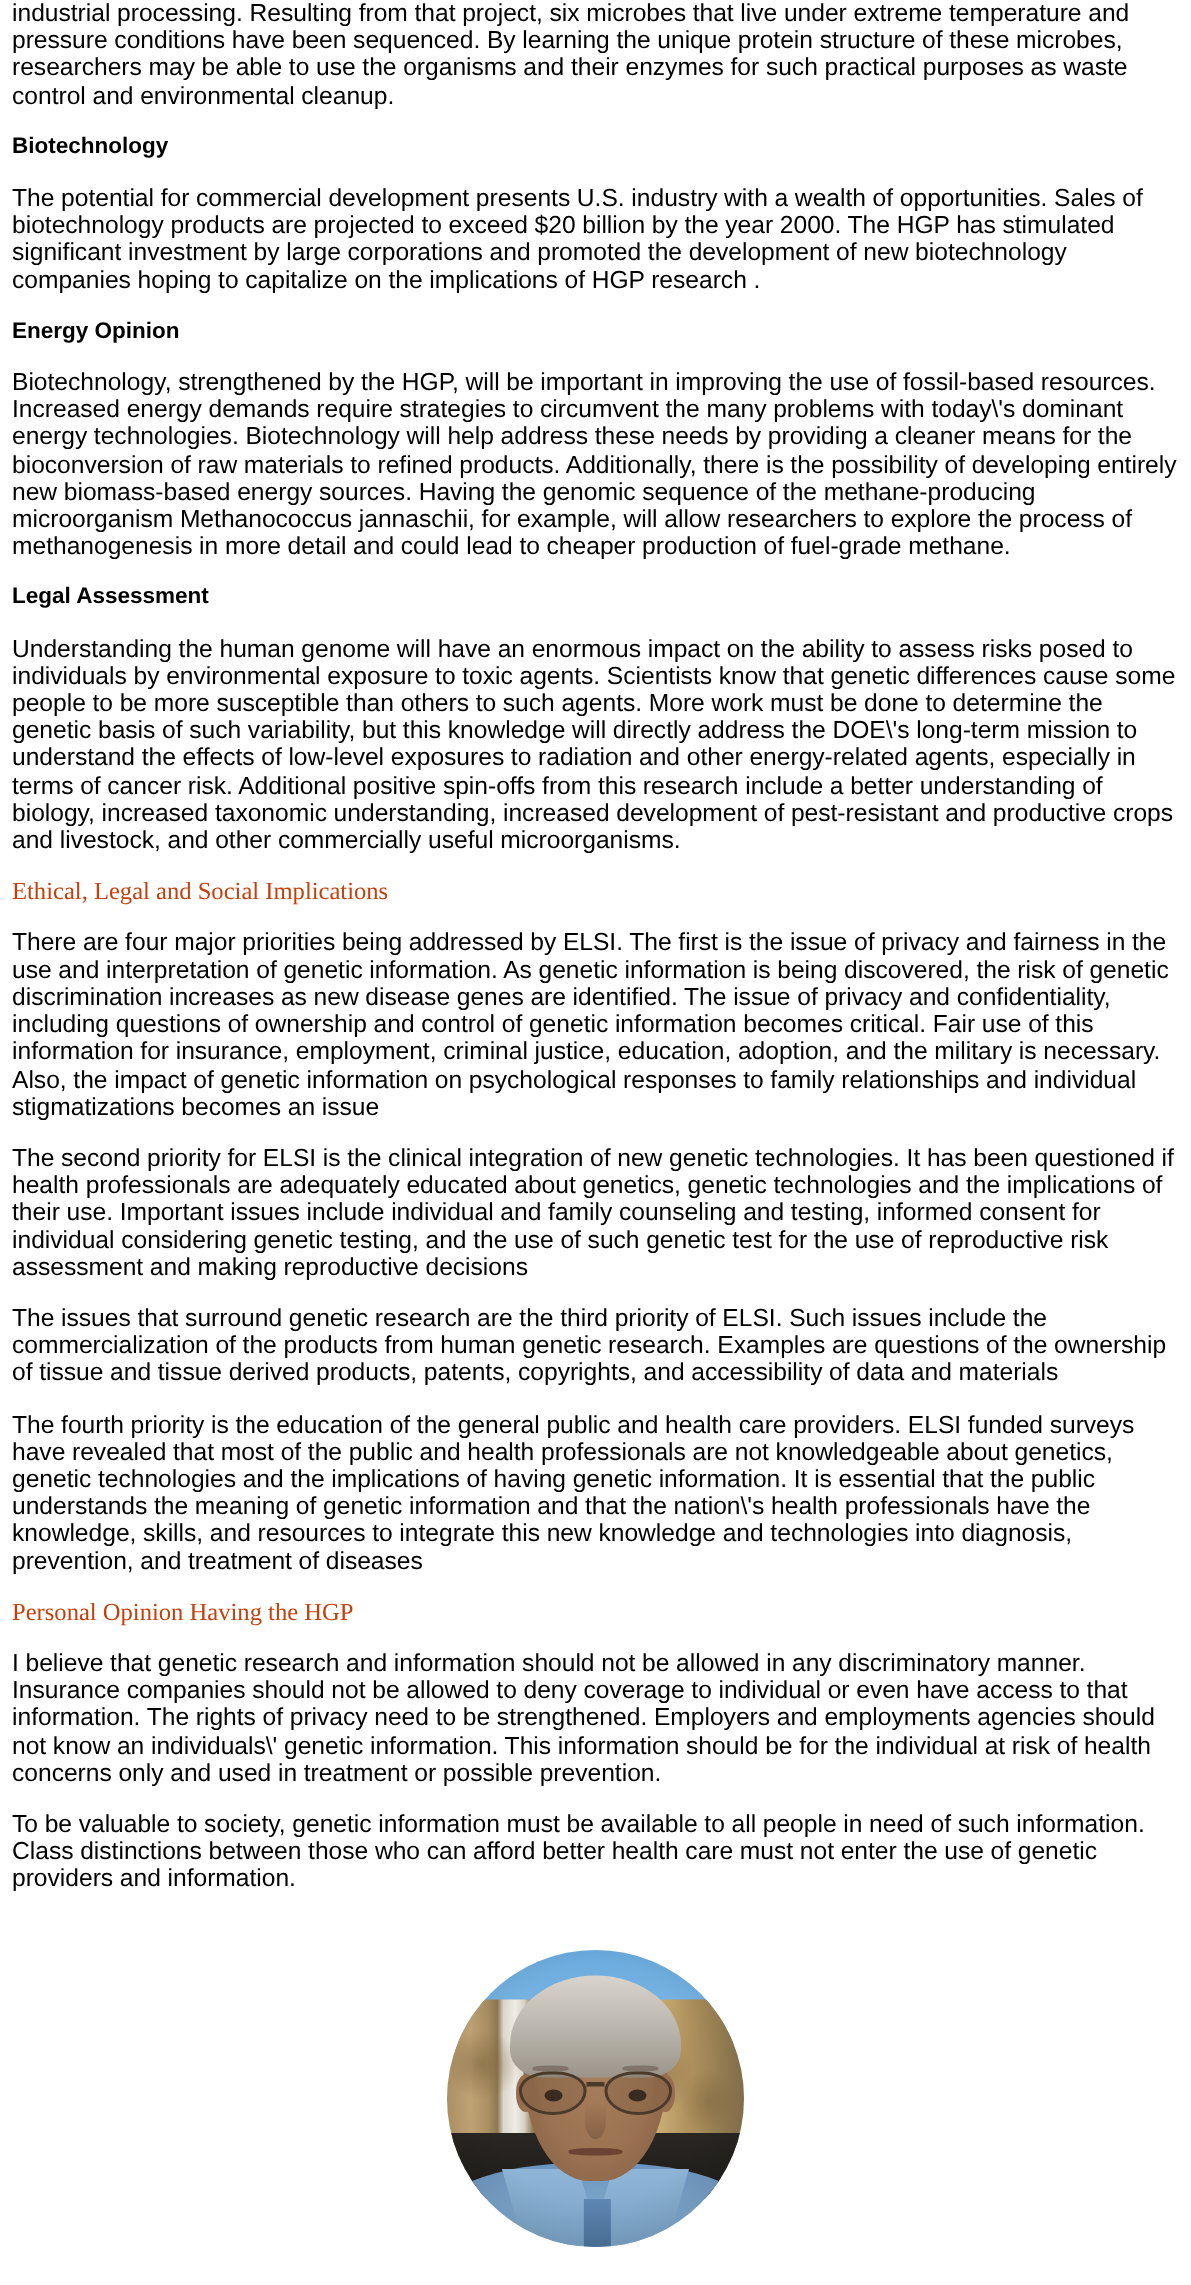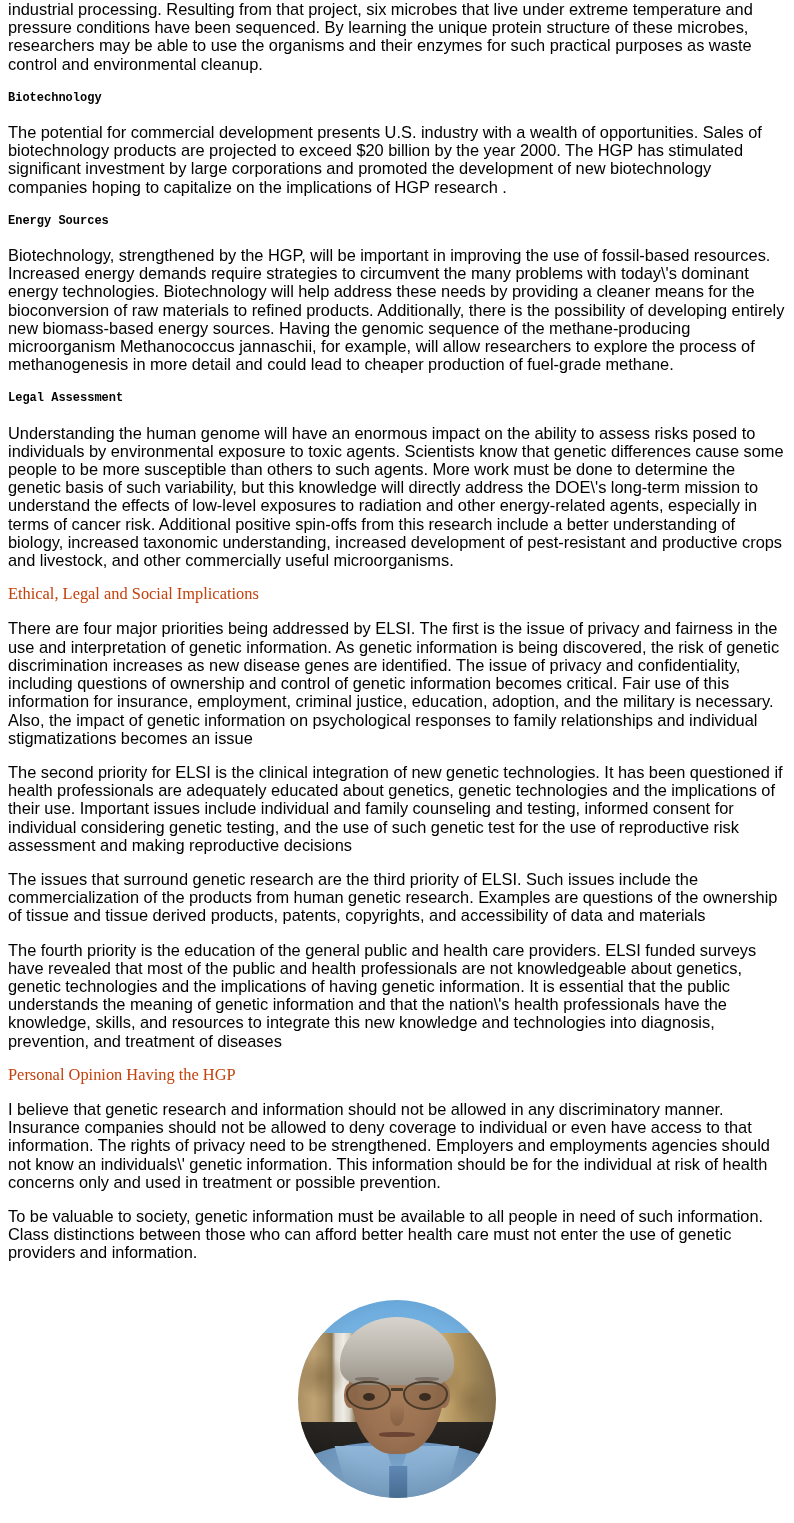--- a/index.html
+++ b/index.html
@@ -26,22 +26,22 @@
     font-family: Liberation Sans, sans-serif;
     font-size: 16.4px;
     line-height: 18.2px;
     margin: 0 0 16px 0;
     text-align: left;
     color: #000000;
     word-spacing: -0.1px;
   }
 
   h3.heading-bold {
-    font-family: Liberation Mono, monospace;
-    font-size: 12px;
+    font-family: Liberation Sans, sans-serif;
+    font-size: 15px;
     line-height: 18.2px;
     font-weight: bold;
     margin: 0 0 16px 0;
     color: #000000;
   }
 
   p.heading-plain {
     font-family: "Liberation Serif", "DejaVu Serif", serif;
     font-size: 16.4px;
     line-height: 18.2px;
@@ -255,21 +255,21 @@
   }
 </style>
 </head>
 <body>
 
 <div class="doc">
   <div id="blocks">
       <p class="body-text">industrial processing. Resulting from that project, six microbes that live under extreme temperature and pressure conditions have been sequenced. By learning the unique protein structure of these microbes, researchers may be able to use the organisms and their enzymes for such practical purposes as waste control and environmental cleanup.</p>
       <h3 class="heading-bold">Biotechnology</h3>
       <p class="body-text">The potential for commercial development presents U.S. industry with a wealth of opportunities. Sales of biotechnology products are projected to exceed $20 billion by the year 2000. The HGP has stimulated significant investment by large corporations and promoted the development of new biotechnology companies hoping to capitalize on the implications of HGP research .</p>
-      <h3 class="heading-bold">Energy Sources</h3>
+      <h3 class="heading-bold">Energy Opinion</h3>
       <p class="body-text">Biotechnology, strengthened by the HGP, will be important in improving the use of fossil-based resources. Increased energy demands require strategies to circumvent the many problems with today\'s dominant energy technologies. Biotechnology will help address these needs by providing a cleaner means for the bioconversion of raw materials to refined products. Additionally, there is the possibility of developing entirely new biomass-based energy sources. Having the genomic sequence of the methane-producing microorganism Methanococcus jannaschii, for example, will allow researchers to explore the process of methanogenesis in more detail and could lead to cheaper production of fuel-grade methane.</p>
       <h3 class="heading-bold">Legal Assessment</h3>
       <p class="body-text">Understanding the human genome will have an enormous impact on the ability to assess risks posed to individuals by environmental exposure to toxic agents. Scientists know that genetic differences cause some people to be more susceptible than others to such agents. More work must be done to determine the genetic basis of such variability, but this knowledge will directly address the DOE\'s long-term mission to understand the effects of low-level exposures to radiation and other energy-related agents, especially in terms of cancer risk. Additional positive spin-offs from this research include a better understanding of biology, increased taxonomic understanding, increased development of pest-resistant and productive crops and livestock, and other commercially useful microorganisms.</p>
       <p class="heading-plain">Ethical, Legal and Social Implications</p>
       <p class="body-text">There are four major priorities being addressed by ELSI. The first is the issue of privacy and fairness in the use and interpretation of genetic information. As genetic information is being discovered, the risk of genetic discrimination increases as new disease genes are identified. The issue of privacy and confidentiality, including questions of ownership and control of genetic information becomes critical. Fair use of this information for insurance, employment, criminal justice, education, adoption, and the military is necessary. Also, the impact of genetic information on psychological responses to family relationships and individual stigmatizations becomes an issue</p>
       <p class="body-text">The second priority for ELSI is the clinical integration of new genetic technologies. It has been questioned if health professionals are adequately educated about genetics, genetic technologies and the implications of their use. Important issues include individual and family counseling and testing, informed consent for individual considering genetic testing, and the use of such genetic test for the use of reproductive risk assessment and making reproductive decisions</p>
       <p class="body-text">The issues that surround genetic research are the third priority of ELSI. Such issues include the commercialization of the products from human genetic research. Examples are questions of the ownership of tissue and tissue derived products, patents, copyrights, and accessibility of data and materials</p>
       <p class="body-text">The fourth priority is the education of the general public and health care providers. ELSI funded surveys have revealed that most of the public and health professionals are not knowledgeable about genetics, genetic technologies and the implications of having genetic information. It is essential that the public understands the meaning of genetic information and that the nation\'s health professionals have the knowledge, skills, and resources to integrate this new knowledge and technologies into diagnosis, prevention, and treatment of diseases</p>
       <p class="heading-plain">Personal Opinion Having the HGP</p>
       <p class="body-text">I believe that genetic research and information should not be allowed in any discriminatory manner. Insurance companies should not be allowed to deny coverage to individual or even have access to that information. The rights of privacy need to be strengthened. Employers and employments agencies should not know an individuals\' genetic information. This information should be for the individual at risk of health concerns only and used in treatment or possible prevention.</p>

